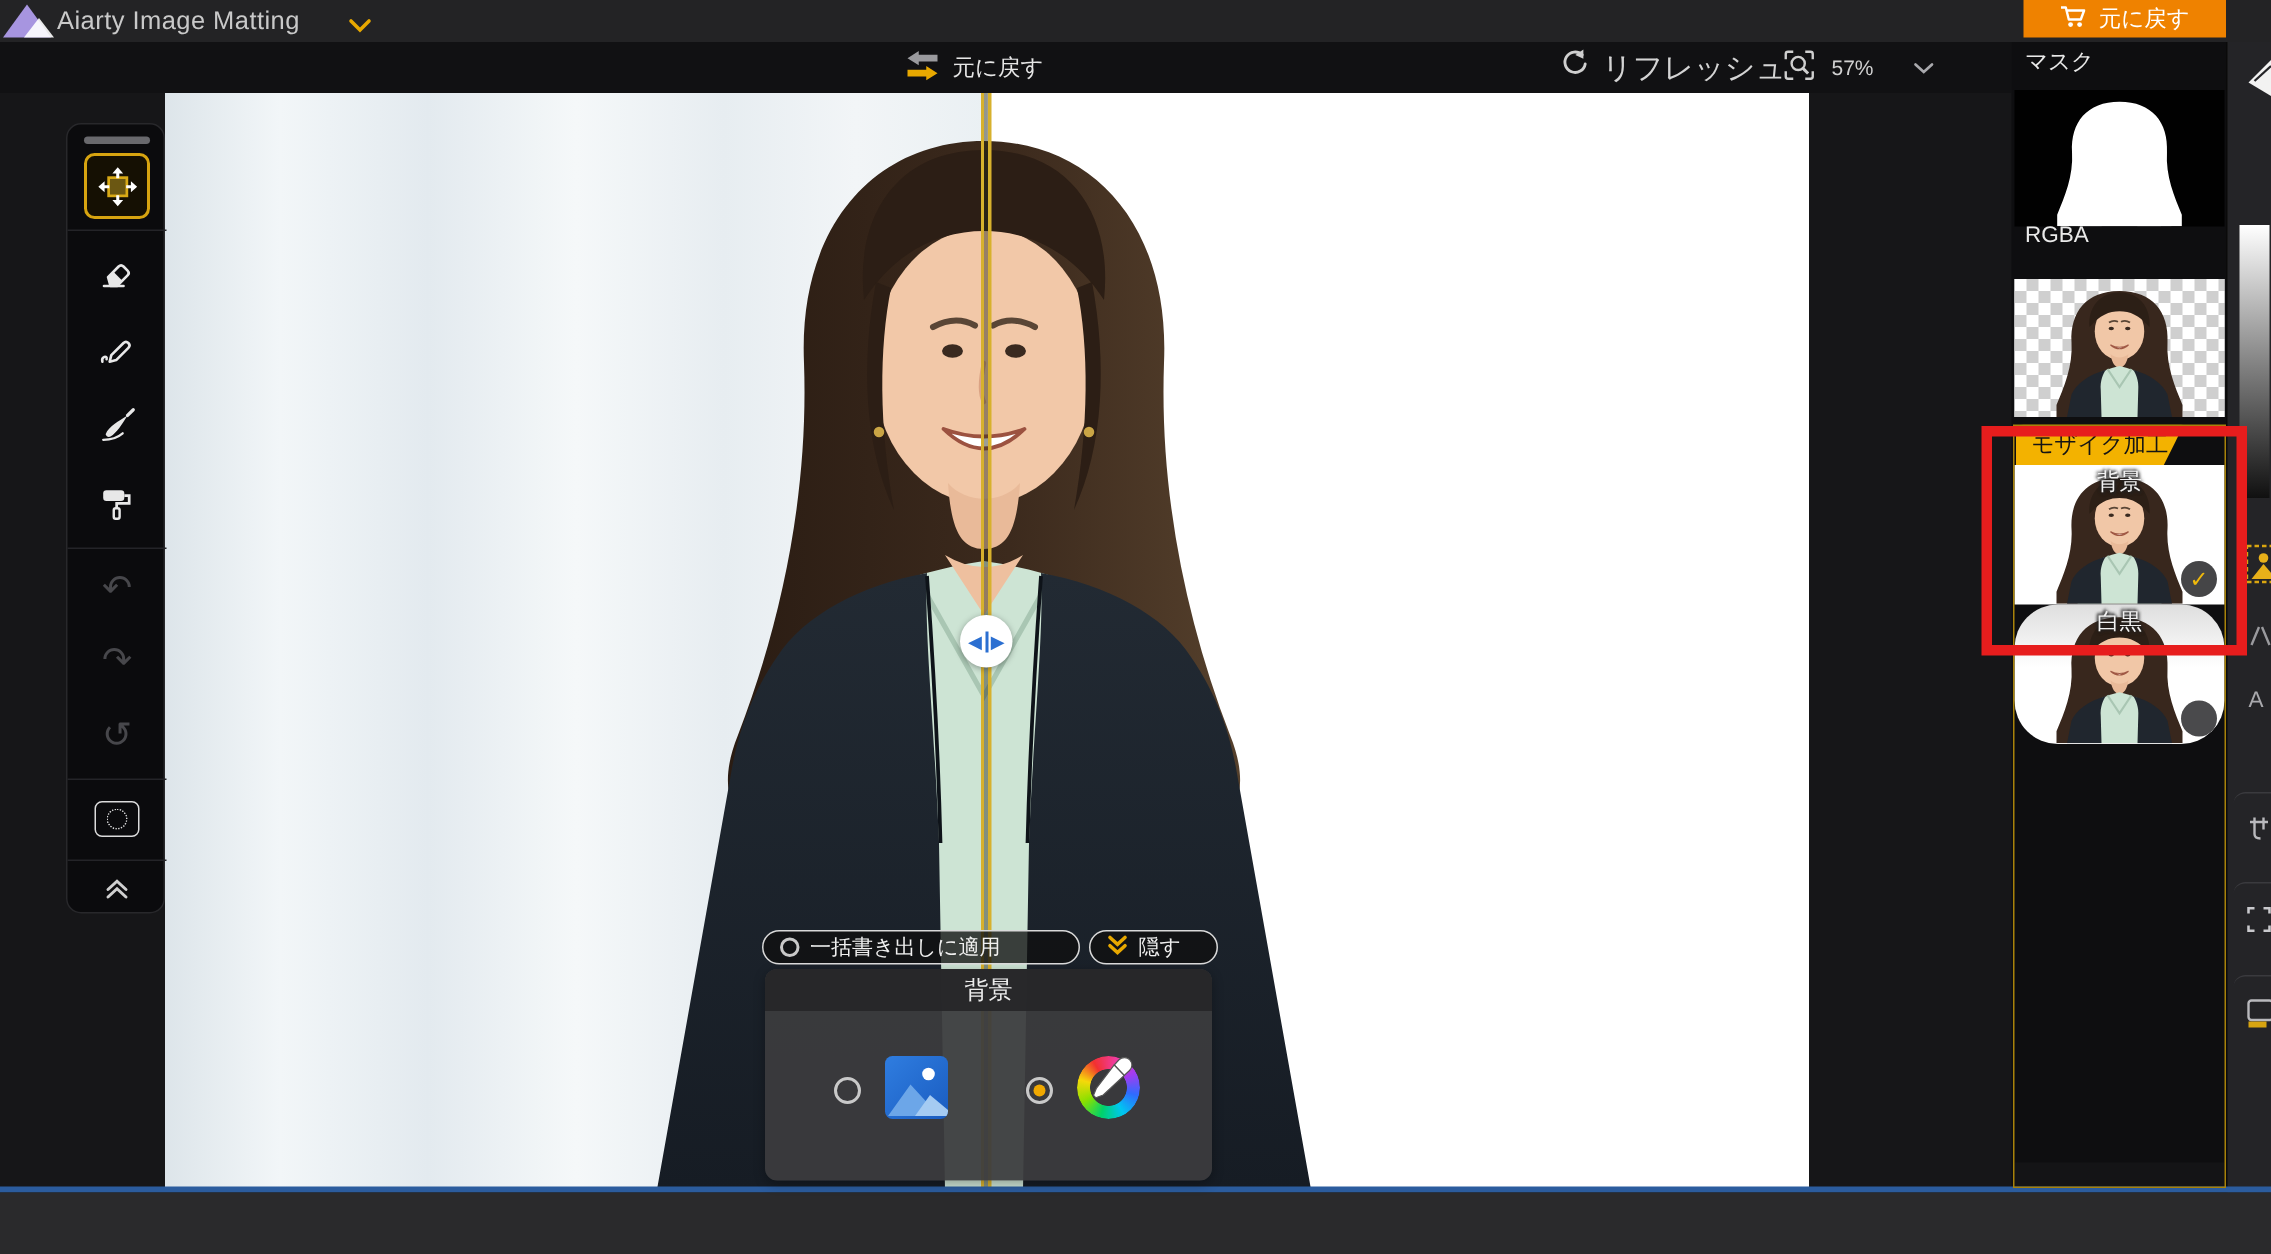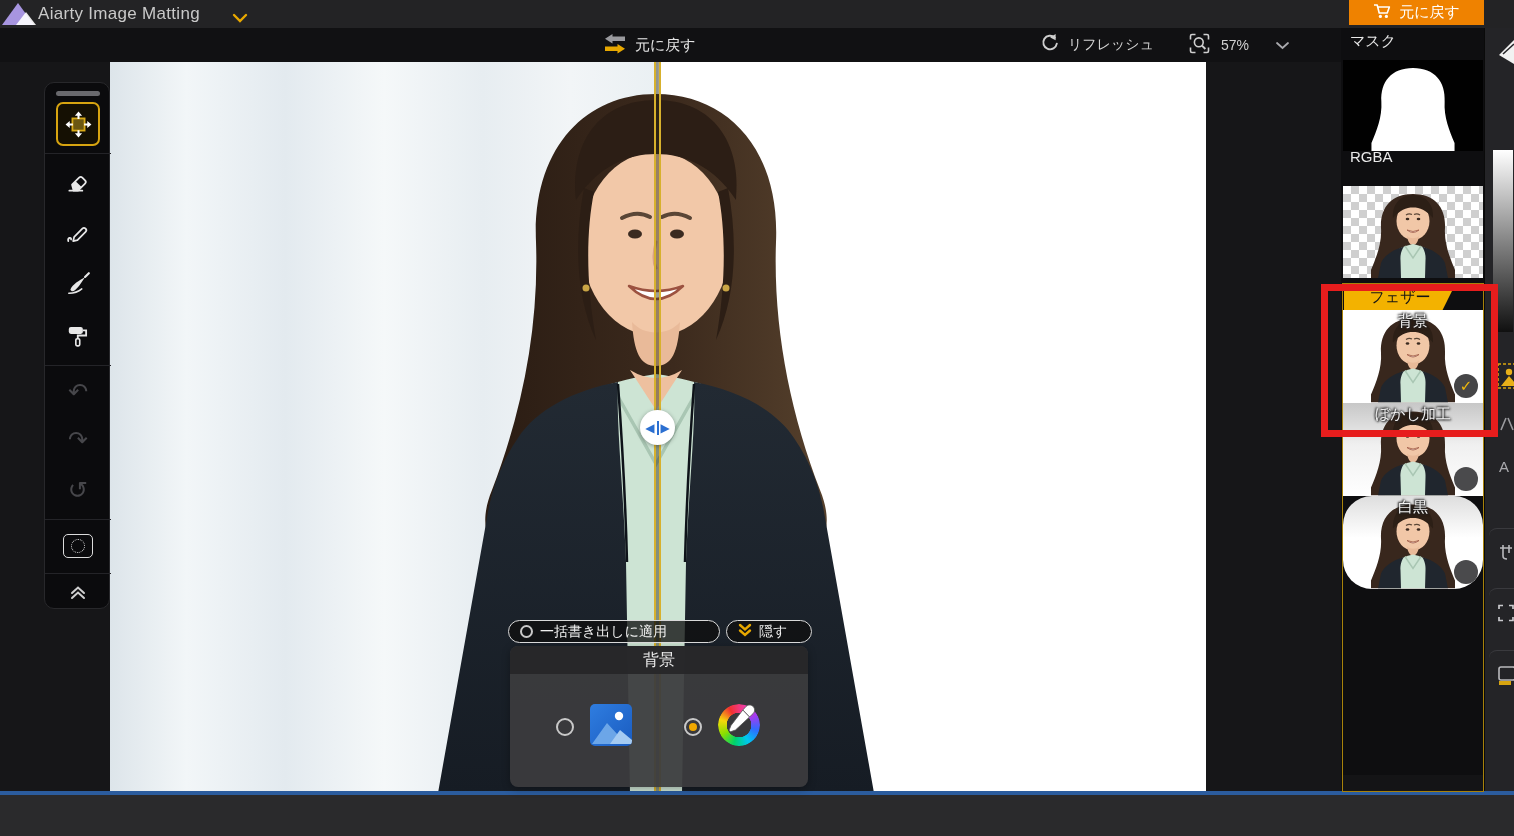--- a/index.html
+++ b/index.html
@@ -13,21 +13,21 @@
   #logo { position:absolute; left:-4px; top:1px; }
   #app-title { position:absolute; left:38px; top:0; line-height:28px; font-size:17px; color:#c9c9c9; letter-spacing:.3px; }
   #title-caret { position:absolute; left:232px; top:9px; }
   #buy-btn { position:absolute; left:1349px; top:0; width:135px; height:25px; background:#ef8200;
     color:#fff; font-size:15px; display:flex; align-items:center; justify-content:center; gap:8px; cursor:pointer; }
 
   
   #canvas-toolbar { position:absolute; left:0; top:28px; width:1341px; height:34px; background:#111113; }
   .tb-group { position:absolute; top:0; height:34px; display:flex; align-items:center; gap:8px; color:#e6e6e6; font-size:15px; }
   #reset-group { left:603px;justify-content:center; }
-  #refresh-group { left:1040px; color:#d4d4d4; font-size:14px;font-family:Liberation Serif, serif; }
+  #refresh-group { left:1040px; color:#d4d4d4; font-size:20px; }
   #zoom-group { left:1188px; gap:10px; color:#d0d0d0; font-size:14px; }
 
   
   #canvas-bg { position:absolute; left:0; top:62px; width:1341px; height:733px; background:#161618; }
   #photo { position:absolute; left:110px; top:62px; width:1096px; height:731px; overflow:hidden; }
   #photo-left { position:absolute; left:0; top:0; width:548px; height:731px;
     background:linear-gradient(90deg,#dde5ea 0%,#f2f6f8 14%,#e3eaef 32%,#f5f8f9 50%,#e7edf1 68%,#f2f5f7 84%,#eaf0f3 100%); }
   #photo-right { position:absolute; left:548px; top:0; width:548px; height:731px; background:#ffffff; }
   #woman-main { position:absolute; left:236px; top:30px; width:620px; height:701px; }
   #split-line { position:absolute; left:544px; top:0; width:7px; height:731px;
@@ -361,37 +361,30 @@
         <use href="#bustSym"></use>
       </svg>
   </div>
   <span class="side-label" style="top:120px">RGBA</span>
   <div id="rgba-thumb">
     <svg width="140" height="92" viewBox="0 0 140 92">
         <use href="#bustSym"></use>
       </svg>
   </div>
 
-  <div id="fx-tab">フェザー</div>
+  <div id="fx-tab">モザイク加工</div>
   <div id="fx-border"></div>
   <div id="fx-list">
     <div class="fx-item" id="fx-bg">
       <svg width="140" height="93" viewBox="0 0 140 92">
           <use href="#bustSym"></use>
         </svg>
       <span class="fx-label">背景</span>
       <span class="fx-badge">✓</span>
     </div>
-    <div class="fx-item" id="fx-blur">
-      <svg width="140" height="93" viewBox="0 0 140 92">
-          <use href="#bustSym"></use>
-        </svg>
-      <span class="fx-label">ぼかし加工</span>
-      <span class="fx-badge off"></span>
-    </div>
     <div class="fx-item" id="fx-bw">
       <svg width="140" height="93" viewBox="0 0 140 92">
           <use href="#bustSym"></use>
         </svg>
       <span class="fx-label">白黒</span>
       <span class="fx-badge off"></span>
     </div>
   </div>
   <div id="fx-strip"></div>
 </div>

